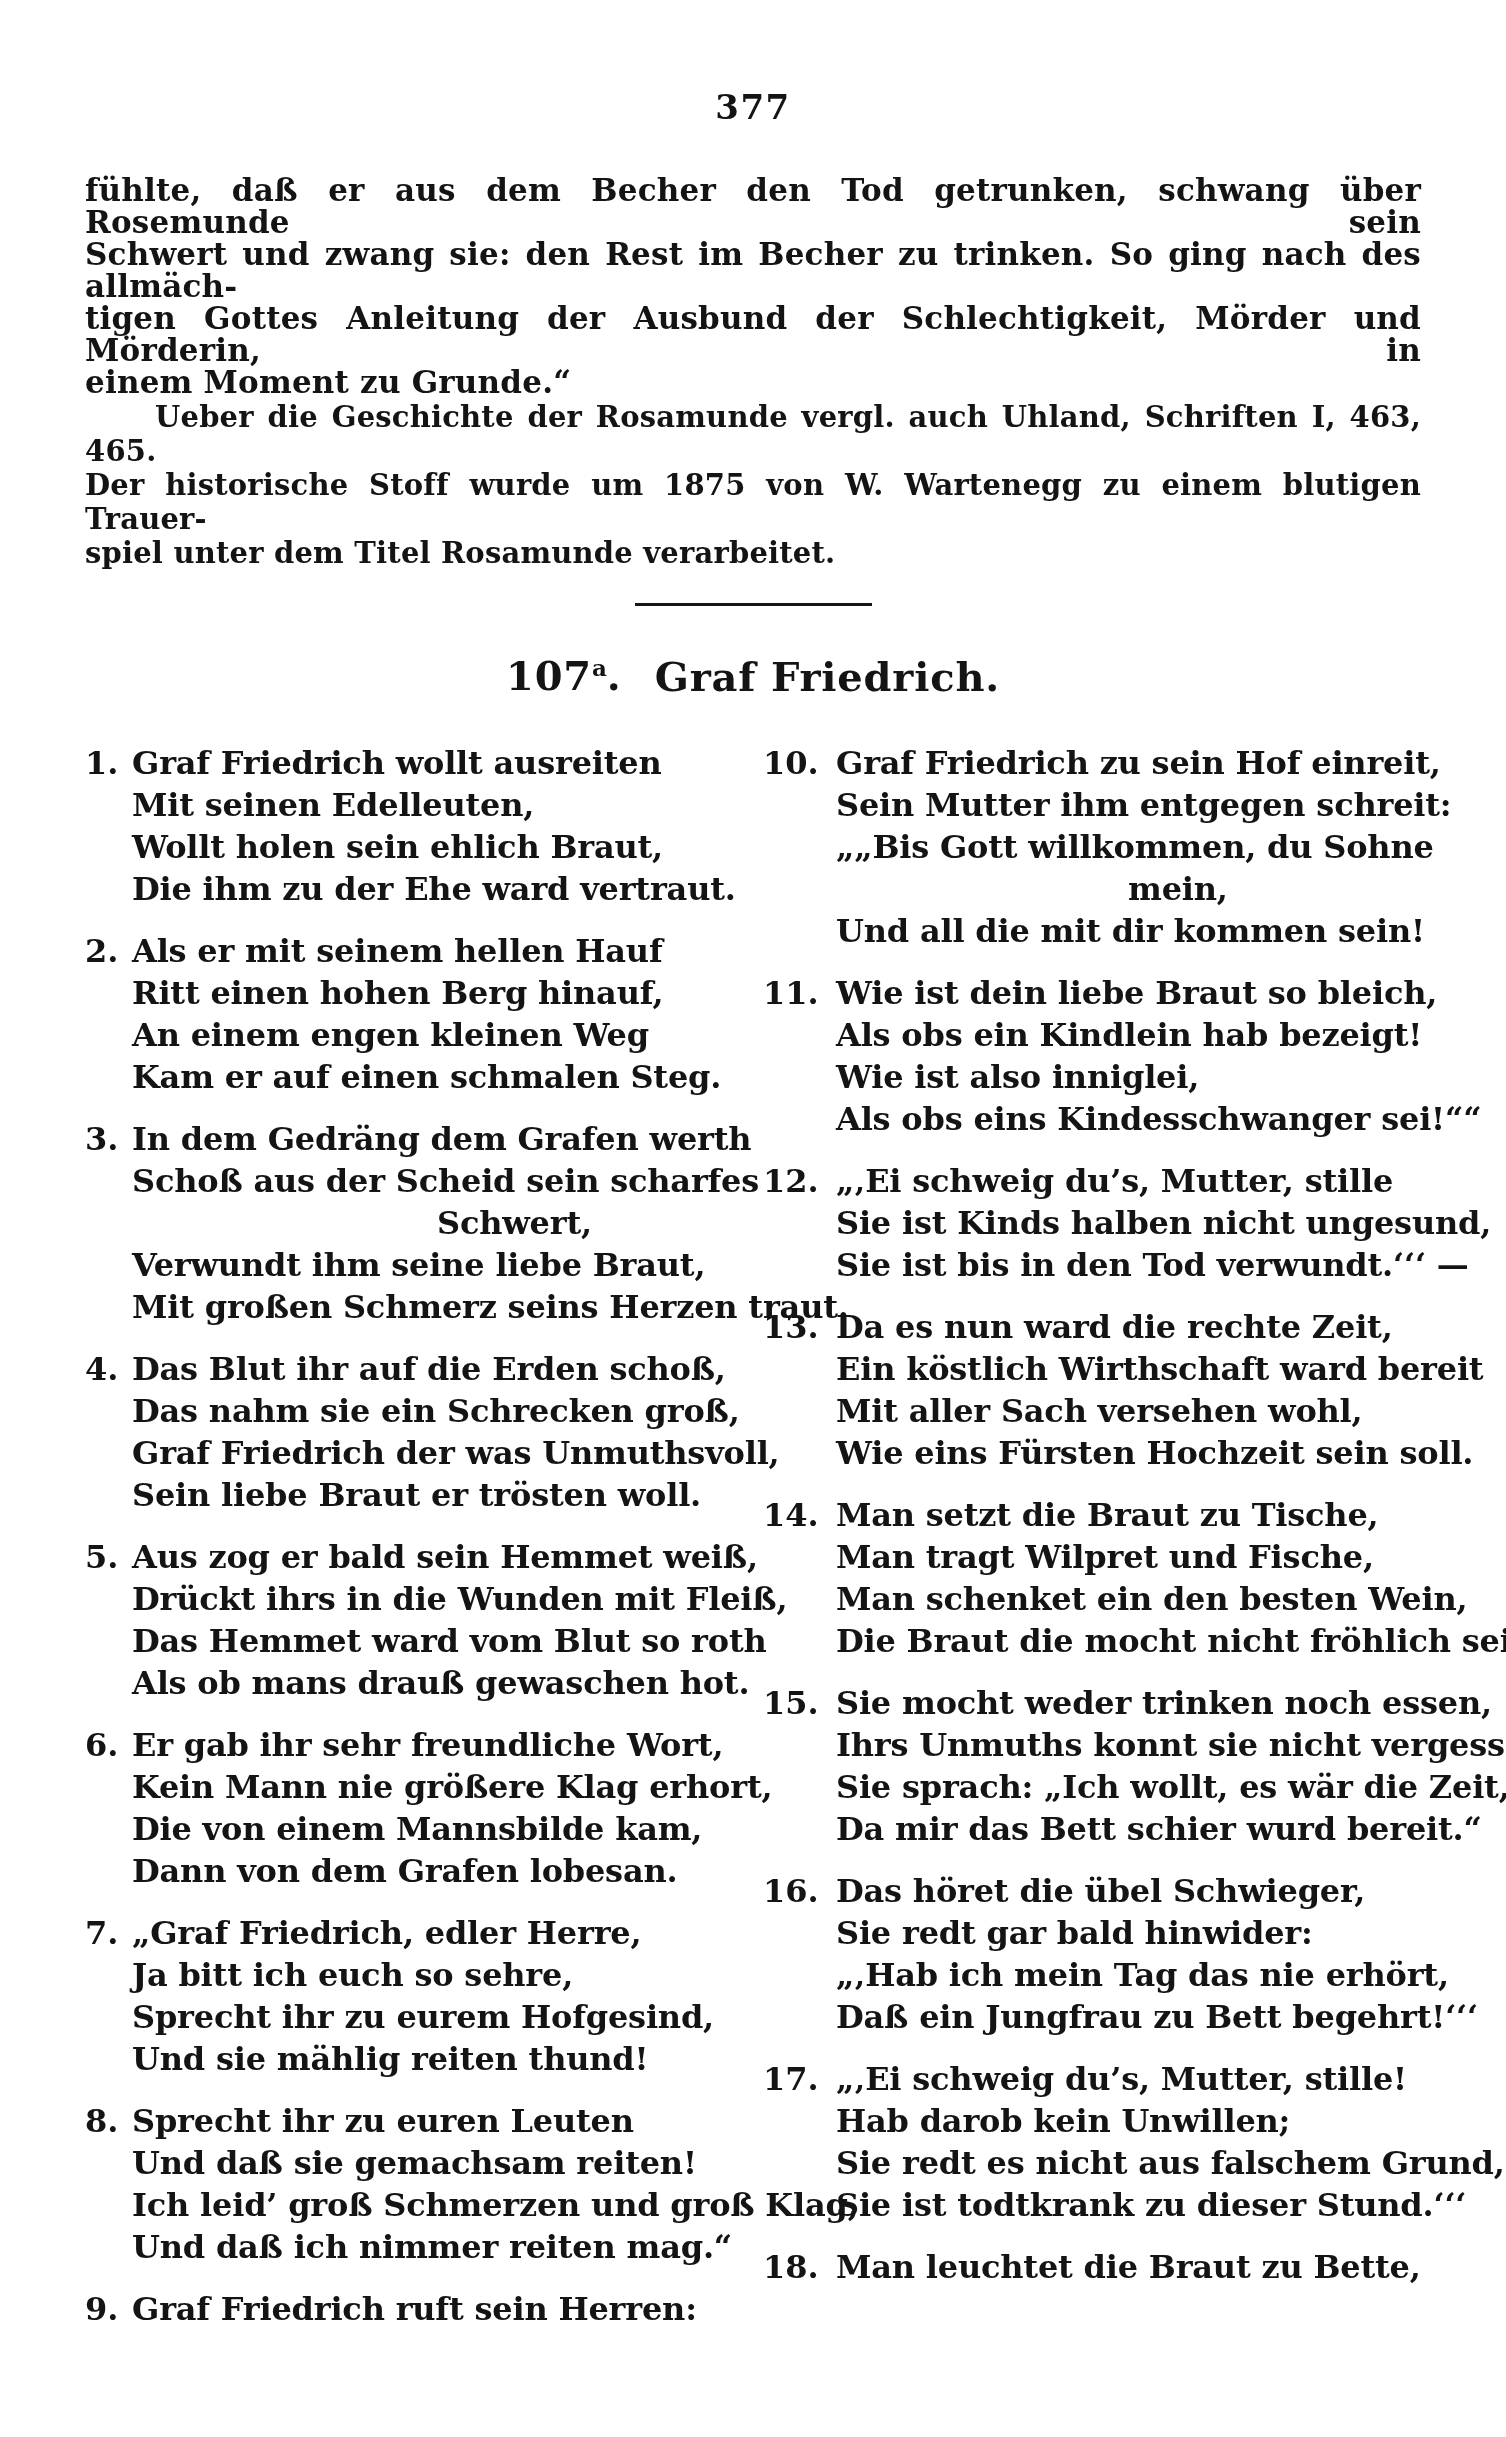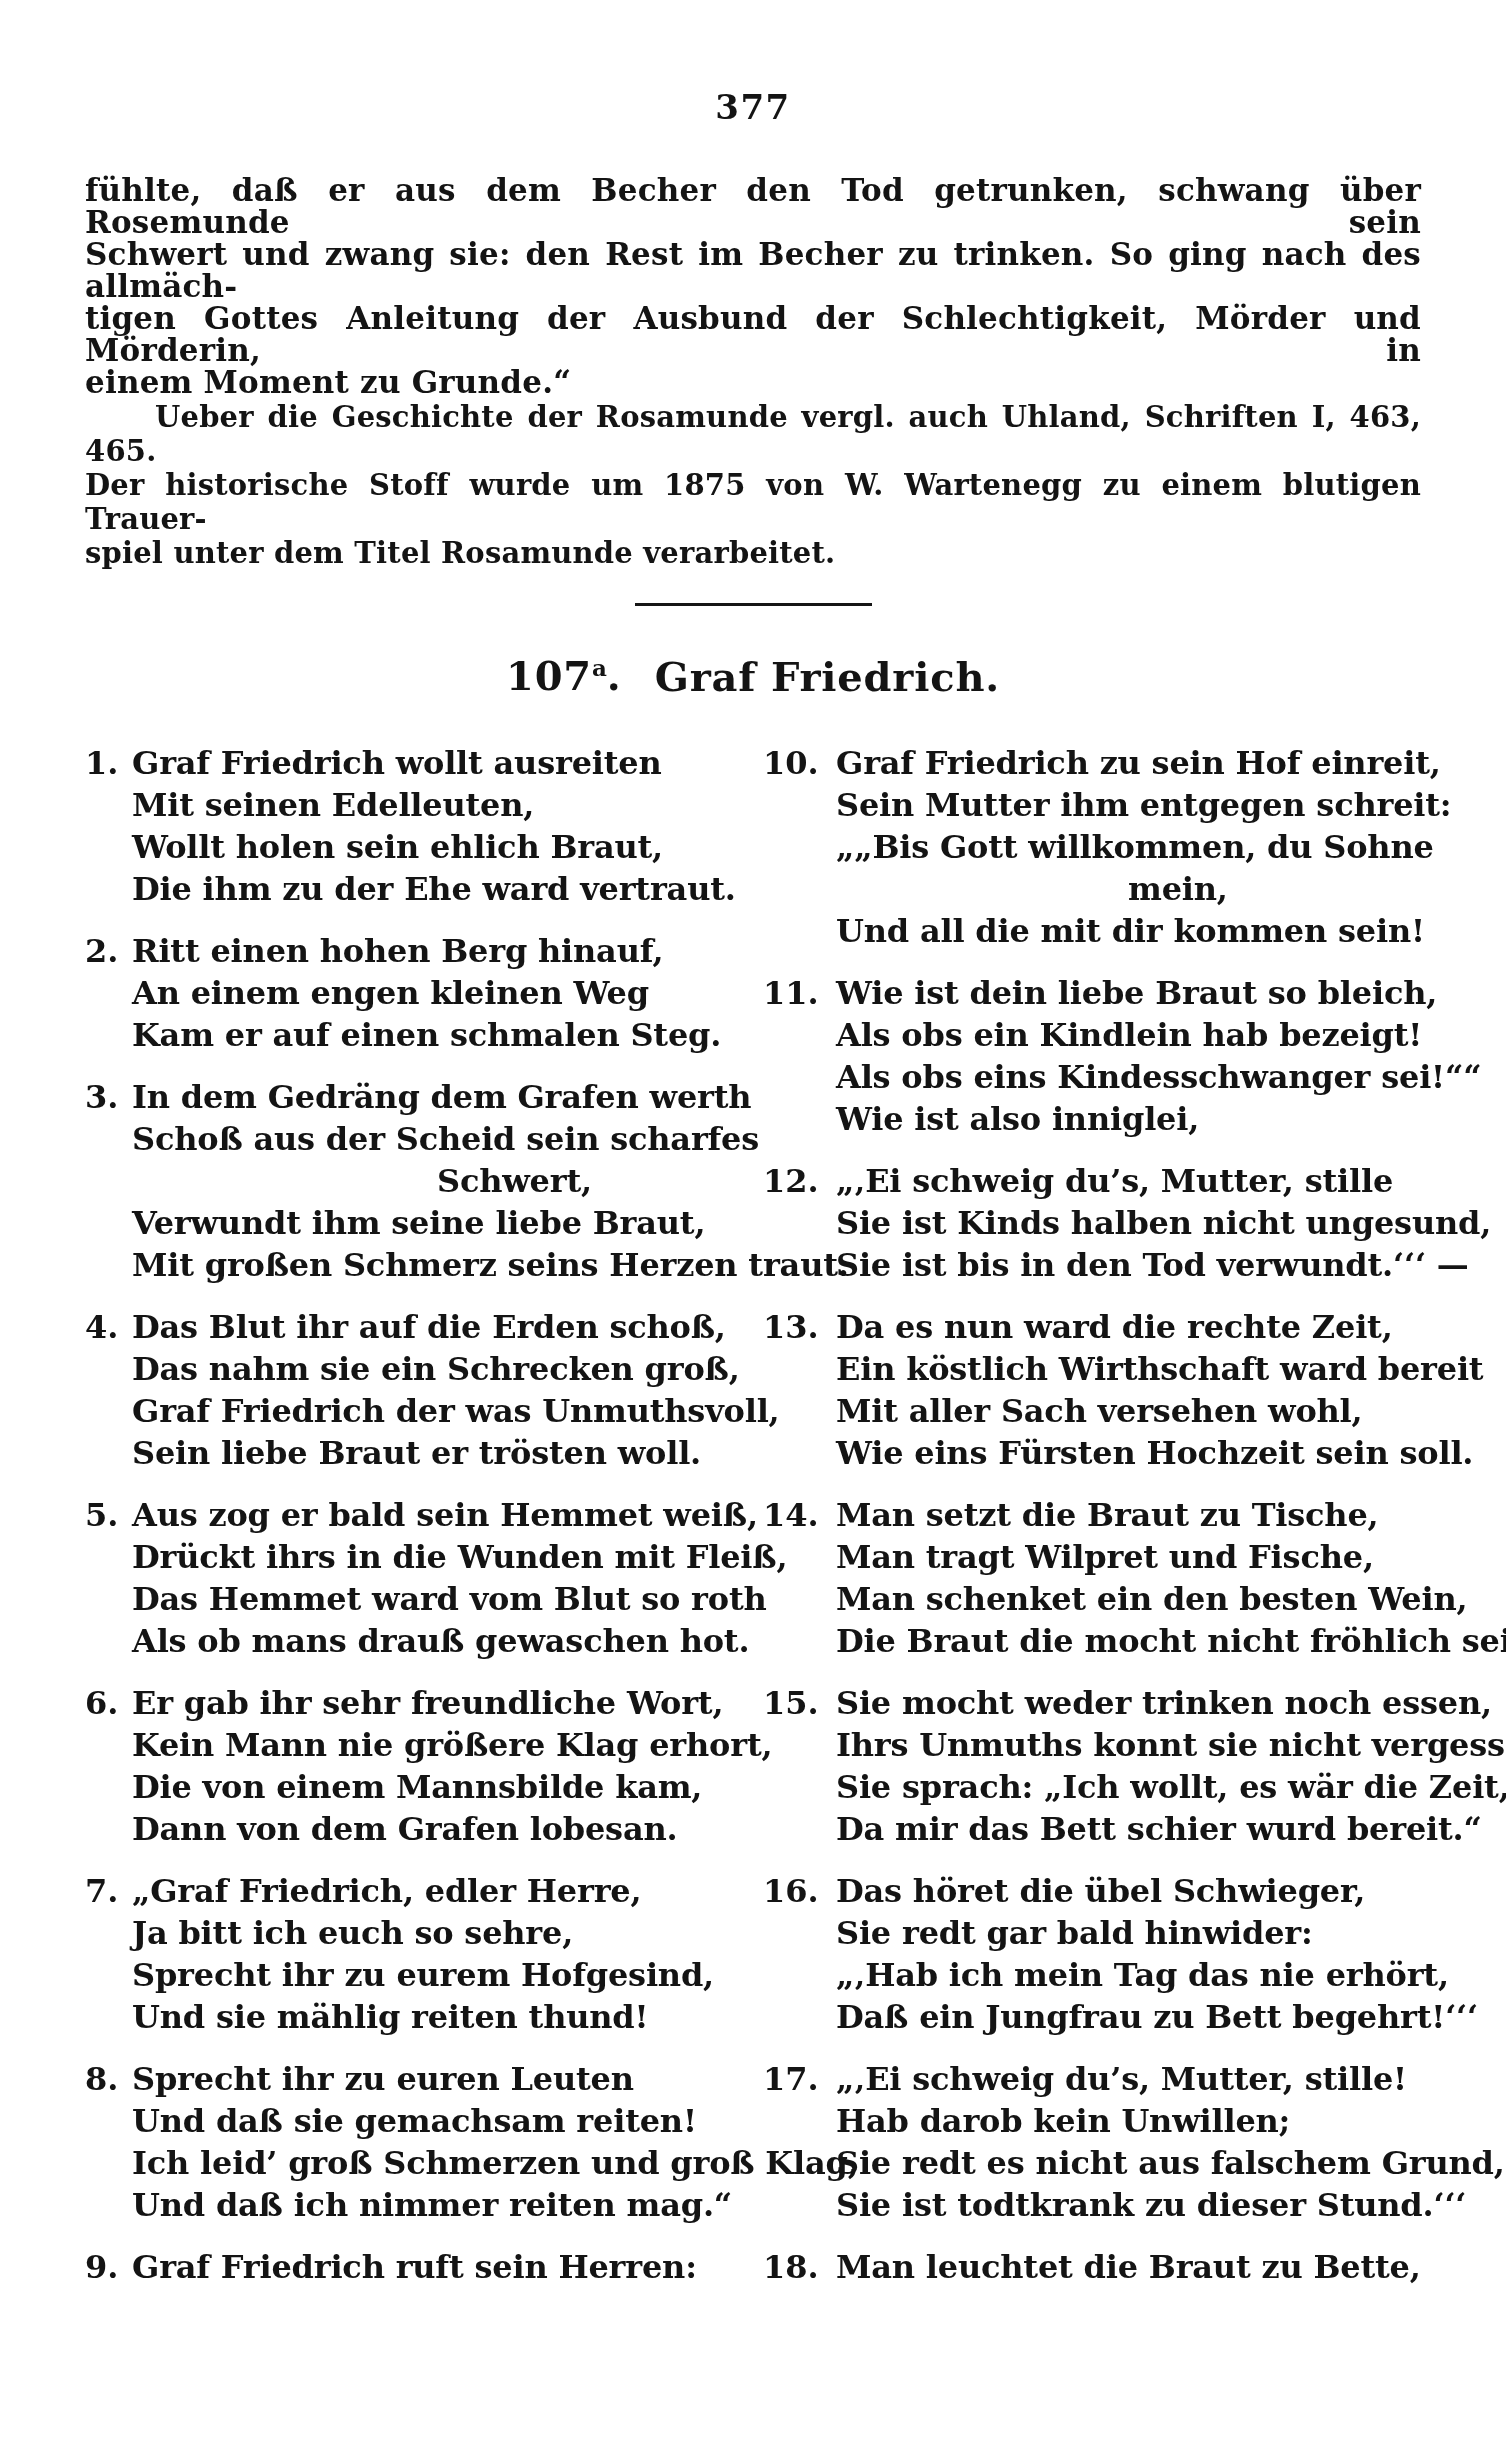--- a/index.html
+++ b/index.html
@@ -107,20 +107,21 @@
           <div class="lines">
             <div class="vline">Graf Friedrich wollt ausreiten</div>
             <div class="vline">Mit seinen Edelleuten,</div>
             <div class="vline">Wollt holen sein ehlich Braut,</div>
             <div class="vline">Die ihm zu der Ehe ward vertraut.</div>
           </div>
         </div>
         <div class="stanza">
           <div class="num">2.</div>
           <div class="lines">
+            <div class="vline">Als er mit seinem hellen Hauf</div>
             <div class="vline">Ritt einen hohen Berg hinauf,</div>
             <div class="vline">An einem engen kleinen Weg</div>
             <div class="vline">Kam er auf einen schmalen Steg.</div>
           </div>
         </div>
         <div class="stanza">
           <div class="num">3.</div>
           <div class="lines">
             <div class="vline">In dem Gedräng dem Grafen werth</div>
             <div class="vline">Schoß aus der Scheid sein scharfes</div>
@@ -190,22 +191,22 @@
             <div class="vline">„„Bis Gott willkommen, du Sohne</div>
             <div class="vline cont">mein,</div>
             <div class="vline">Und all die mit dir kommen sein!</div>
           </div>
         </div>
         <div class="stanza">
           <div class="num">11.</div>
           <div class="lines">
             <div class="vline">Wie ist dein liebe Braut so bleich,</div>
             <div class="vline">Als obs ein Kindlein hab bezeigt!</div>
+            <div class="vline">Wie ist also inniglei,</div>
             <div class="vline">Als obs eins Kindesschwanger sei!““</div>
-            <div class="vline">Wie ist also inniglei,</div>
           </div>
         </div>
         <div class="stanza">
           <div class="num">12.</div>
           <div class="lines">
             <div class="vline">„‚Ei schweig du’s, Mutter, stille</div>
             <div class="vline">Sie ist Kinds halben nicht ungesund,</div>
             <div class="vline">Sie ist bis in den Tod verwundt.‘‘‘ —</div>
           </div>
         </div>

